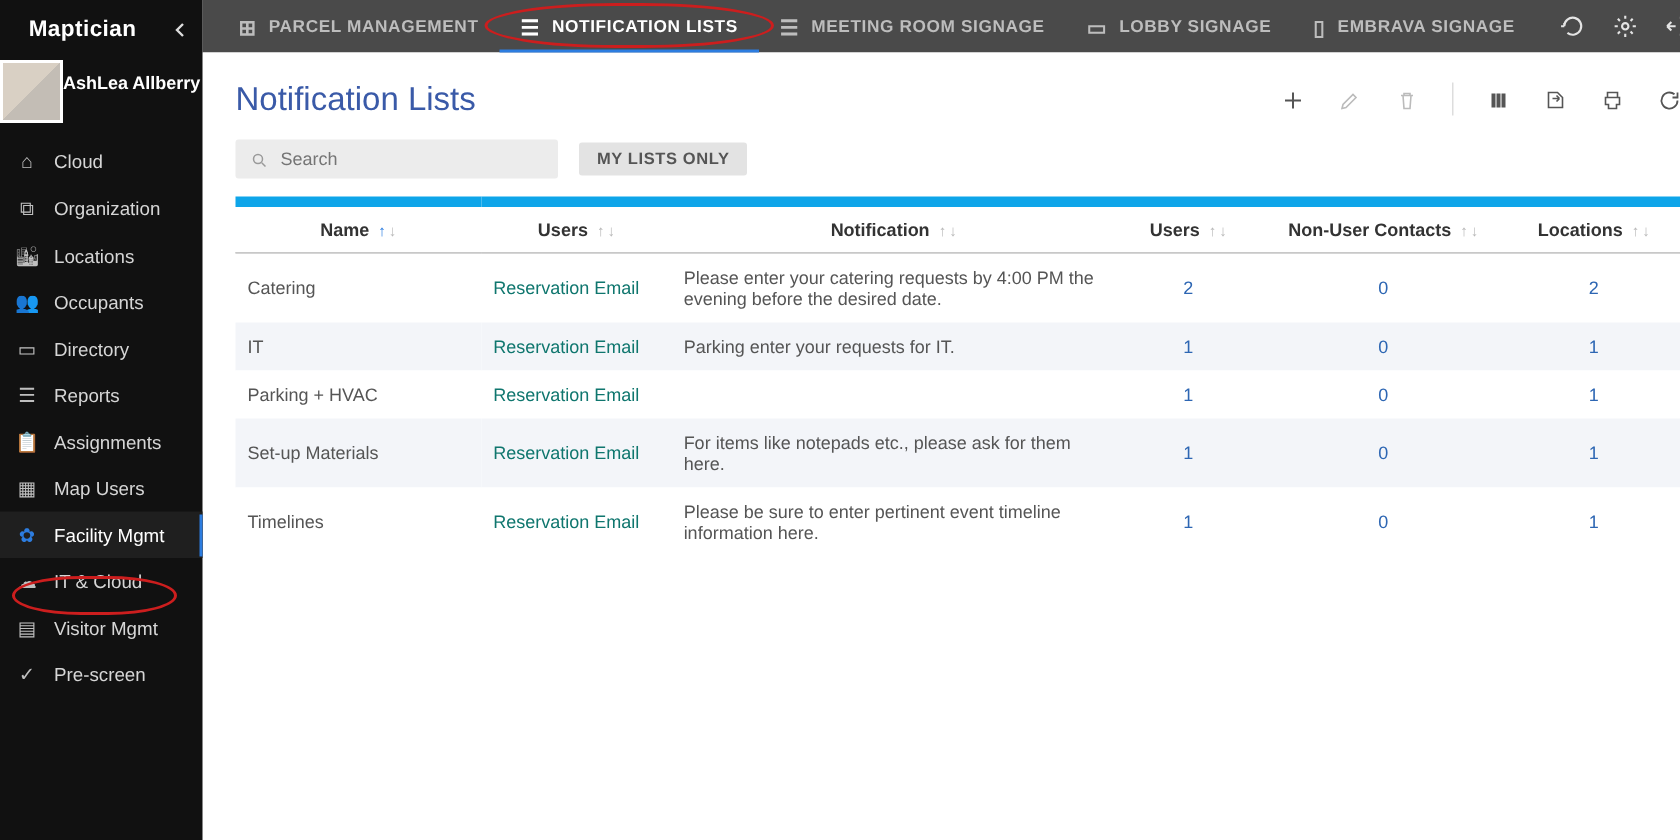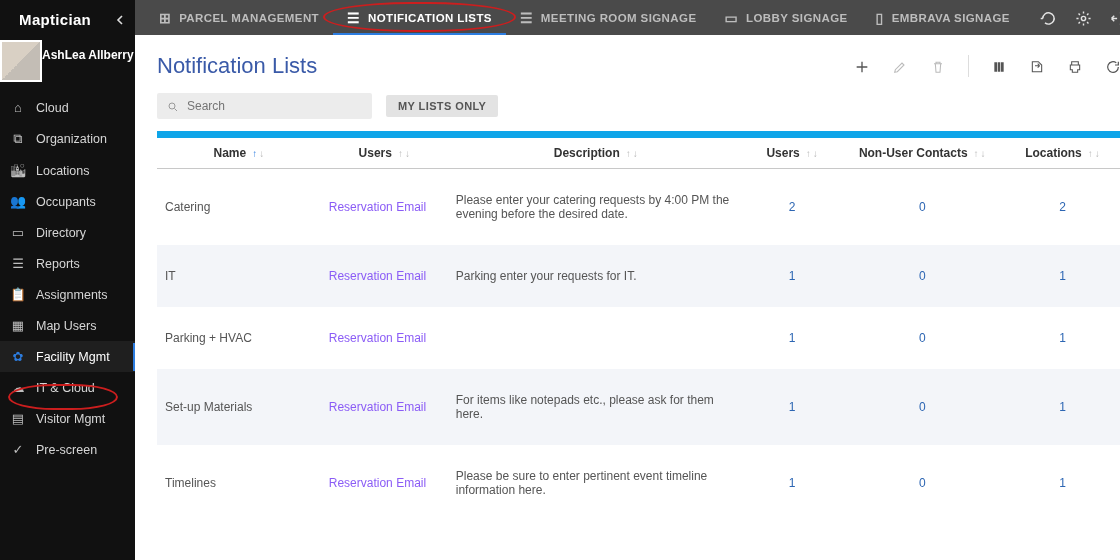--- a/index.html
+++ b/index.html
@@ -54,27 +54,27 @@
   .search input { border:none; background:transparent; outline:none; font-size:12px; flex:1; color:#555; }
   .search .sico { color:#9a9a9a; font-size:13px; }
   .mylists { background:#e3e3e3; color:#555; font-size:11px; font-weight:700; letter-spacing:.4px; height:22px; padding:0 12px; display:flex; align-items:center; border-radius:2px; cursor:pointer; }
 
   
   table { width:100%; border-collapse:collapse; }
   thead th { font-size:12px; font-weight:700; color:#333; text-align:center; padding:8px 6px; border-top:7px solid #0ea5e9; border-bottom:1px solid #c8c8c8; position:relative; }
   thead th:first-child { text-align:center; }
   .sort-arrows { color:#b9b9b9; font-size:10px; margin-left:6px; display:inline-flex; flex-direction:row; gap:2px; }
   .sort-arrows.asc .up { color:#2d7de0; }
-  tbody td { font-size:12px; color:#555; padding:24px 8px; vertical-align:middle; }
+  tbody td { font-size:12px; color:#555; padding:9px 8px; vertical-align:middle; }
   tbody tr:nth-child(even) td { background:#f3f5f9; }
   tbody tr:nth-child(odd) td { background:#fff; }
   td.name { color:#555; }
   td.desc { color:#555; }
   td.num { text-align:center; color:#2d66b3; }
-  td.type { color:#8b5cf6; }
+  td.type { color:#0f766e; }
 
   
   col.c-name { width:170px; }
   col.c-type { width:130px; }
   col.c-desc { width:310px; }
   col.c-users { width:100px; }
   col.c-nonuser { width:170px; }
   col.c-loc { width:120px; }
 
   
@@ -248,21 +248,21 @@
       <thead>
         <tr>
           <th><span>Name</span><span class="sort-arrows asc">
                 <span class="up">↑</span>
                 <span>↓</span>
               </span></th>
           <th><span>Users</span><span class="sort-arrows">
                 <span class="up">↑</span>
                 <span>↓</span>
               </span></th>
-          <th><span>Description</span><span class="sort-arrows">
+          <th><span>Notification</span><span class="sort-arrows">
                 <span class="up">↑</span>
                 <span>↓</span>
               </span></th>
           <th><span>Users</span><span class="sort-arrows">
                 <span class="up">↑</span>
                 <span>↓</span>
               </span></th>
           <th><span>Non-User Contacts</span><span class="sort-arrows">
                 <span class="up">↑</span>
                 <span>↓</span>

